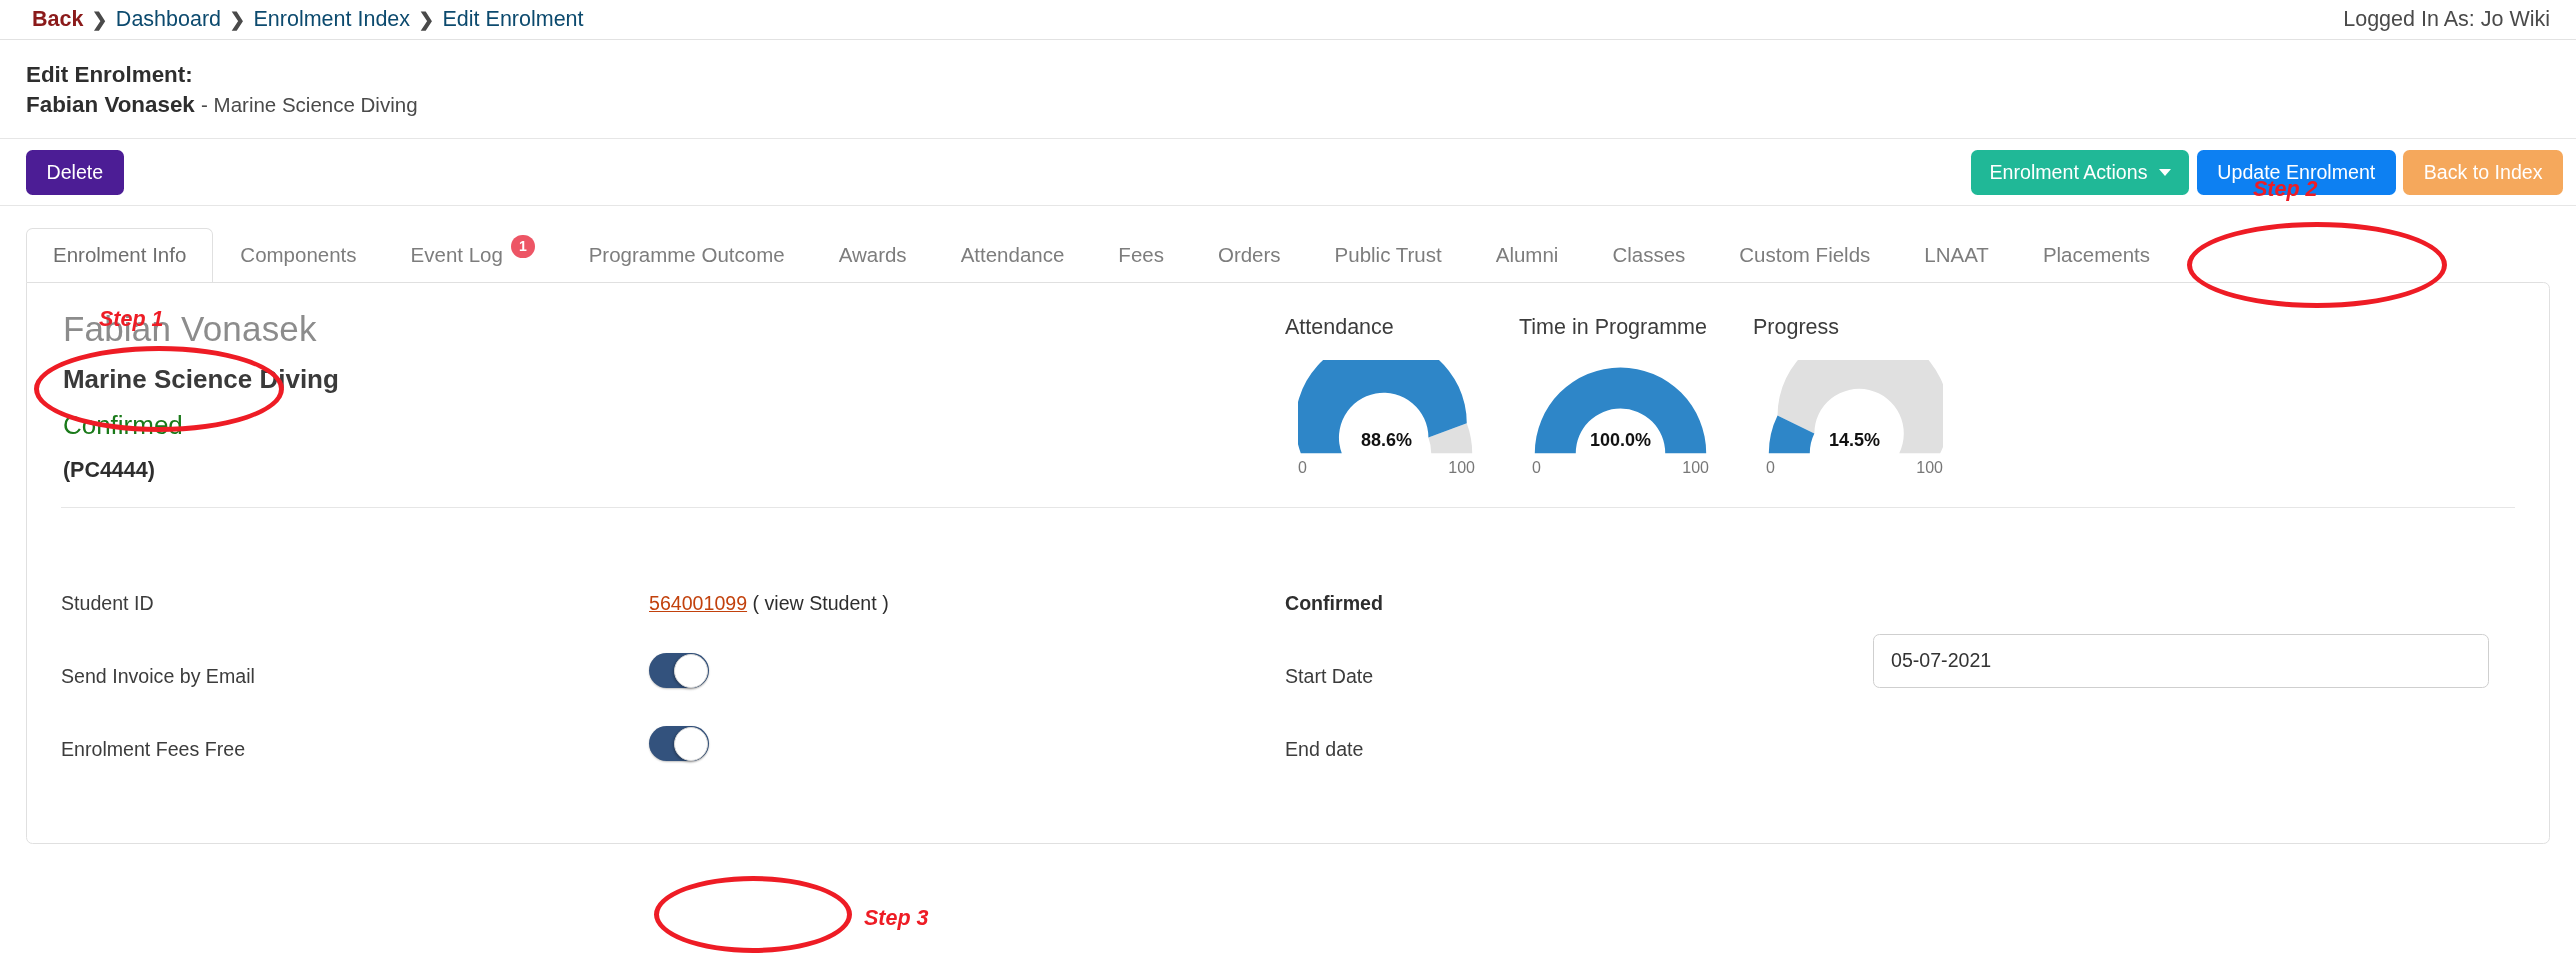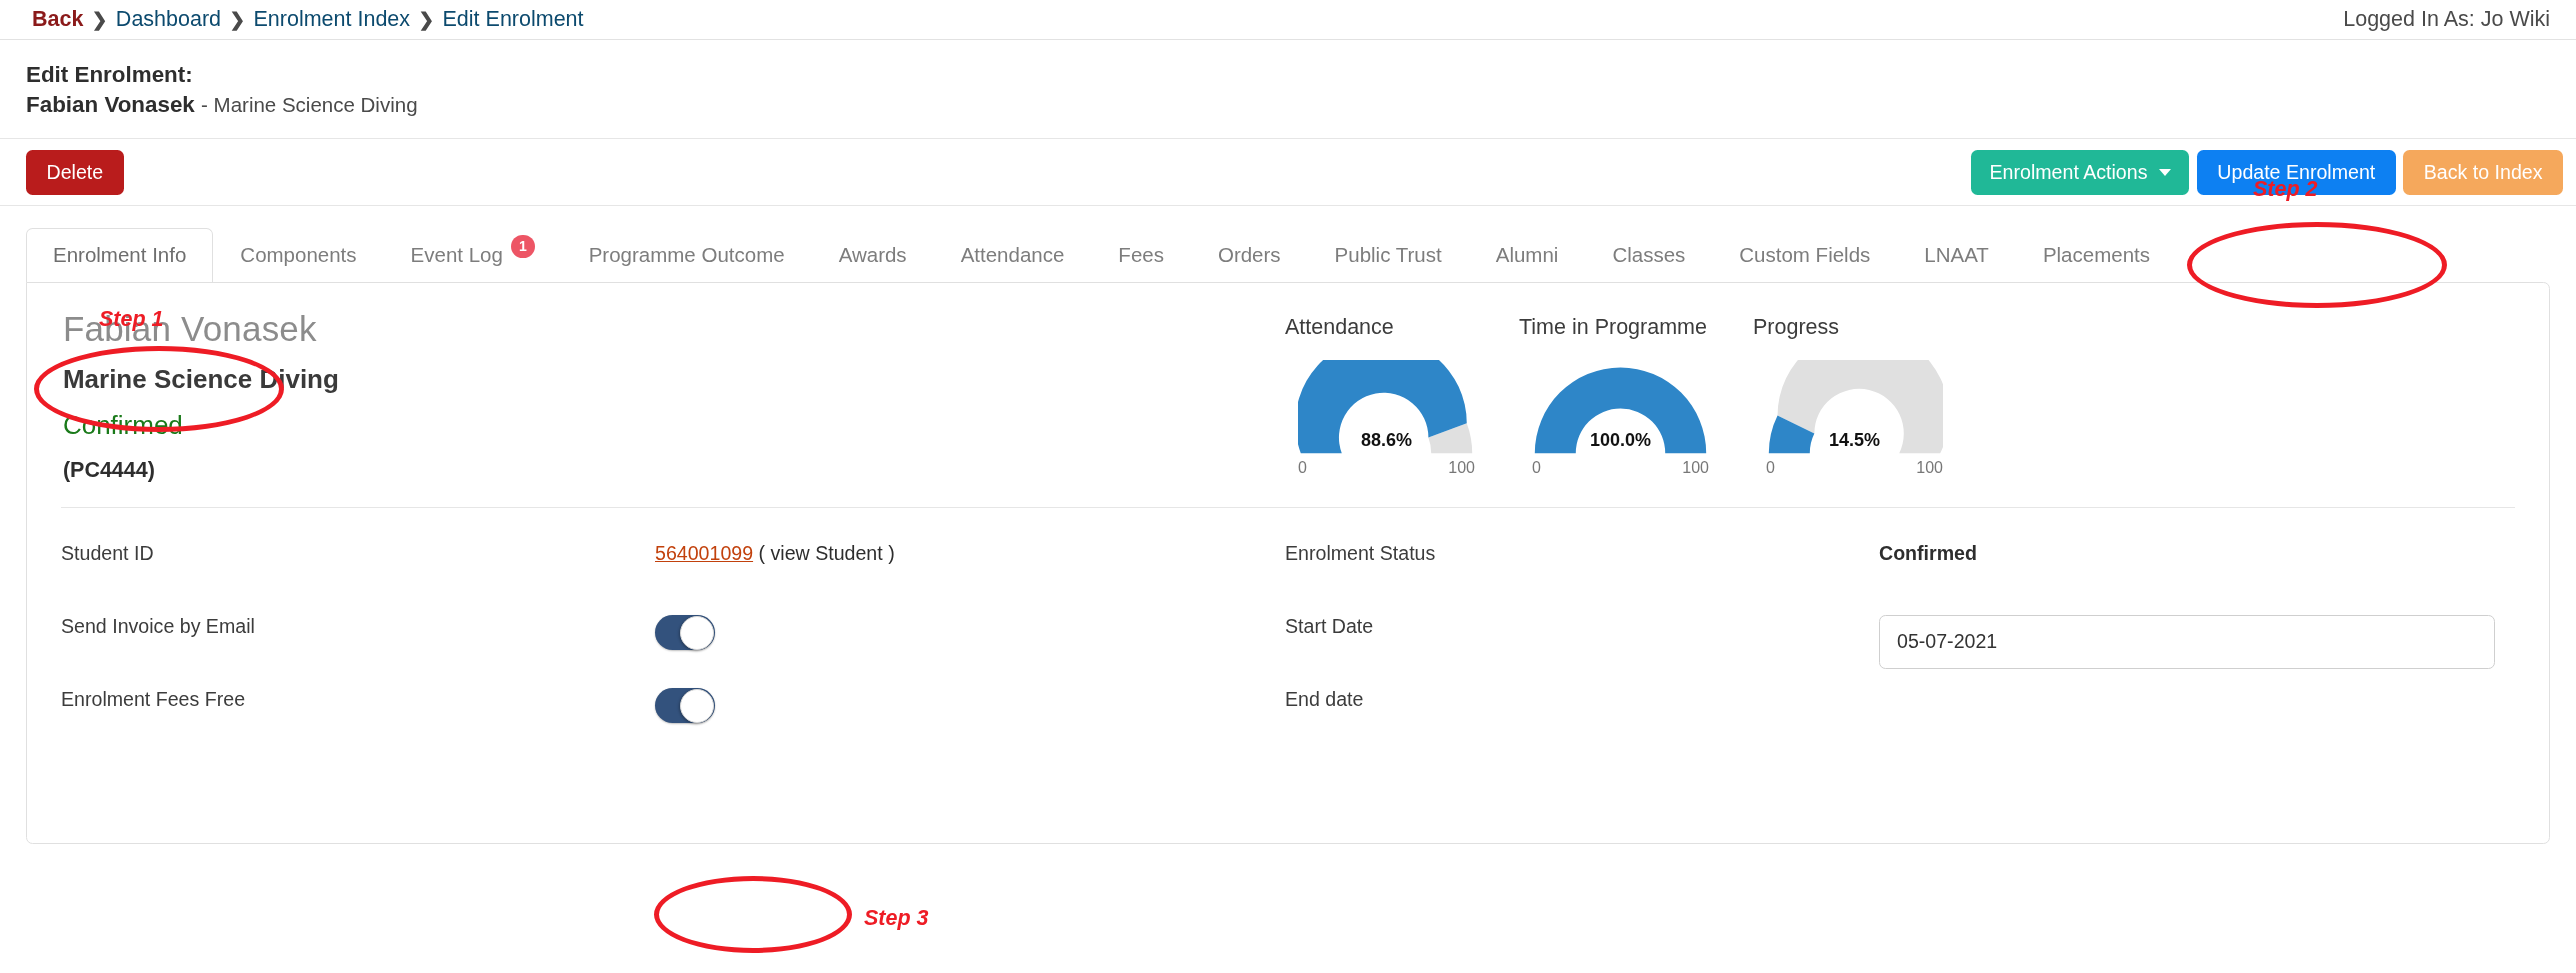--- a/index.html
+++ b/index.html
@@ -49,21 +49,21 @@
     background:#fff;
   }
   .btn {
     border:none; border-radius:6.5px;
     font-family:"Liberation Sans", sans-serif;
     font-size:19.6px; color:#fff;
     cursor:pointer; line-height:1;
     padding: 13px 18.7px;
     white-space:nowrap;
   }
-  .btn-delete { background:#b91c1c; padding:13px 20.5px; }
+  .btn-delete { background:#4c1d95; padding:13px 20.5px; }
   .btn-group { margin-left:auto; display:flex; align-items:center; gap:7.5px; }
   .btn-actions { background:#20b897; display:flex; align-items:center; gap:11.2px; padding:13px 18.7px; }
   .caret {
     width:0;height:0;border-left:6.5px solid transparent;border-right:6.5px solid transparent;
     border-top:7.5px solid #fff; display:inline-block;
   }
   .btn-update { background:#0d80f2; padding:13px 20.5px; }
   .btn-back { background:#f5a85c; padding:13px 20.5px; }
 
   
@@ -126,21 +126,21 @@
     display:flex; justify-content:space-between;
     font-size:16px; color:#777; margin-top:1.9px;
   }
 
   .divider { border-top:0.9px solid #e6e6e6; margin: 24px 0 0 0; }
 
   
   .formgrid { display:flex; padding-top:34px; }
   .fcol { width:1224px; }
   .fcol.right { flex:1; }
-  .frow { display:flex; align-items:flex-start; min-height:73px;gap:6px; }
+  .frow { display:flex; align-items:flex-end; min-height:73px; }
   .flabel { font-size:19.6px; color:#3c3c3c; width:588px; }
   .fvalue { font-size:19.6px; color:#2e2e2e; }
   .flink { color:#c2410c;text-decoration:underline; }
   .fbold { font-weight:bold; color:#2e2e2e; }
   .input {
     width:616px; height:54px; border:0.9px solid #cfcfcf; border-radius:6.5px;
     font-size:19.6px; color:#333; padding:0 17px;
     font-family:"Liberation Sans", sans-serif; background:#fff;
   }
 
@@ -323,21 +323,20 @@
         <div class="toggle">
           <div class="knob"></div>
         </div>
       </div>
 
     </div>
 
     <div class="fcol right">
 
       <div class="frow">
-        <div class="flabel">Enrolment Status</div>
         <div class="fvalue fbold">Confirmed</div>
       </div>
 
       <div class="frow">
         <div class="flabel">Start Date</div>
         <input class="input" type="text" value="05-07-2021" style="">
       </div>
 
       <div class="frow">
         <div class="flabel">End date</div>

